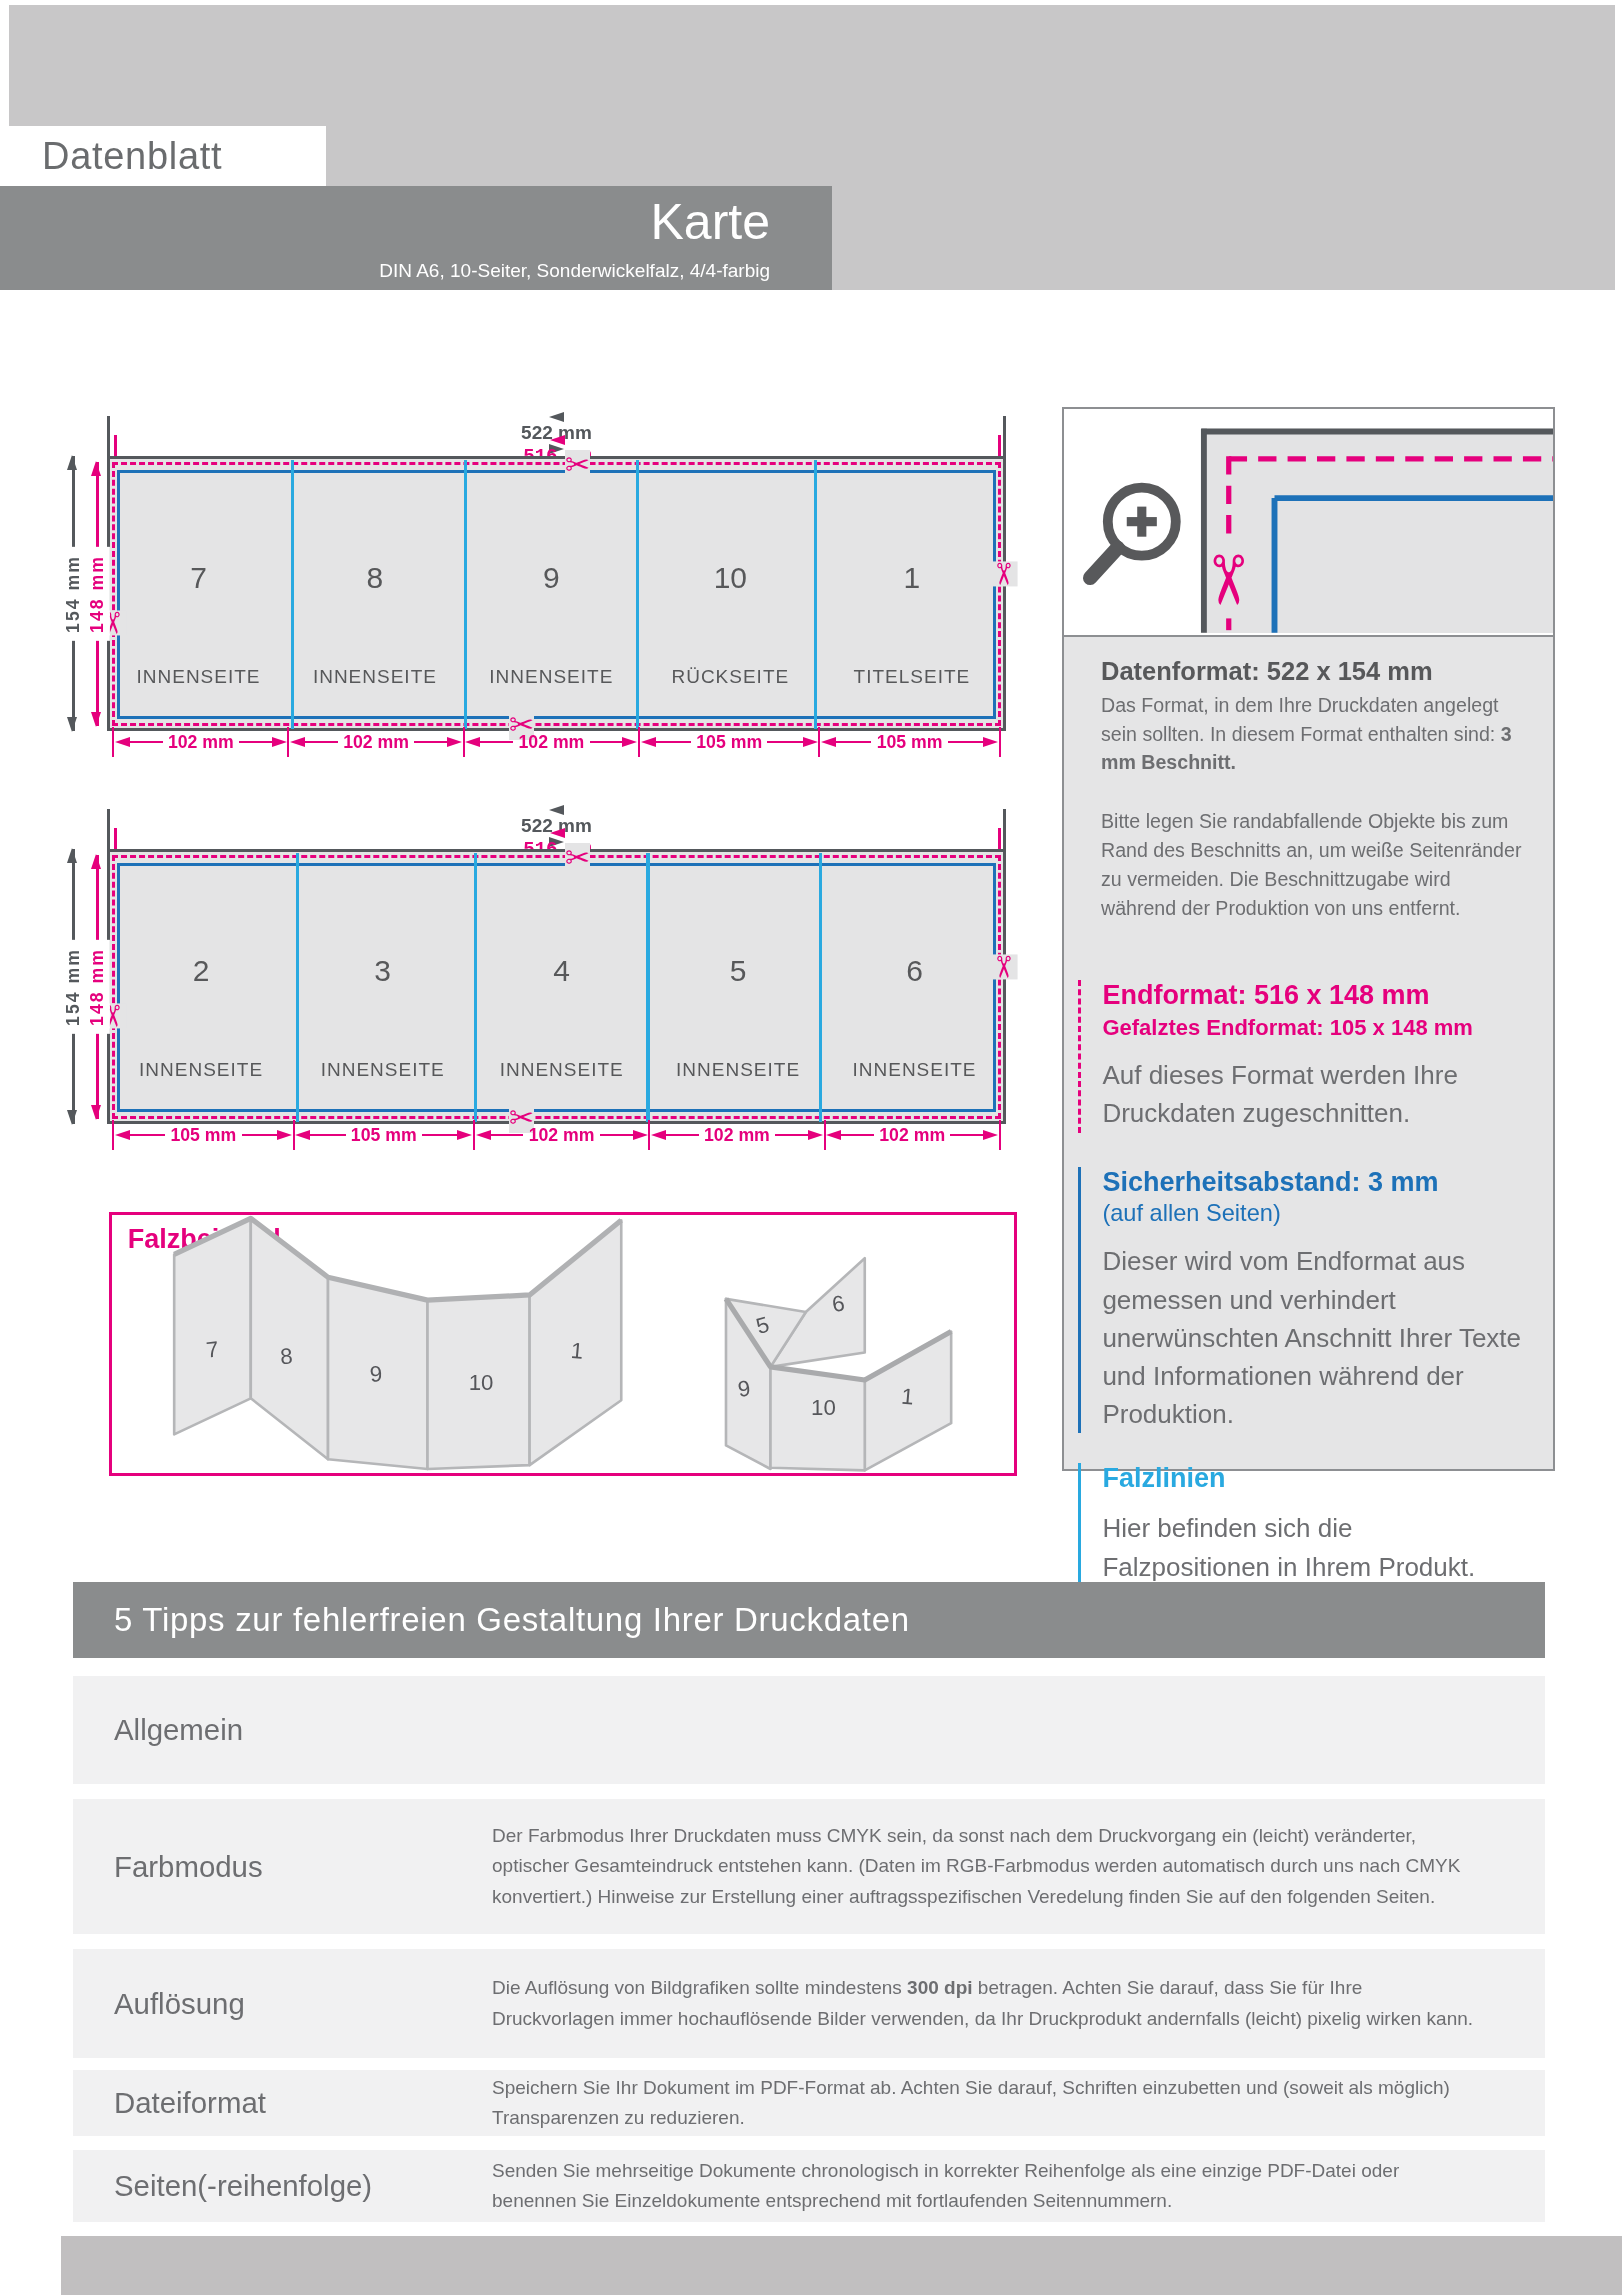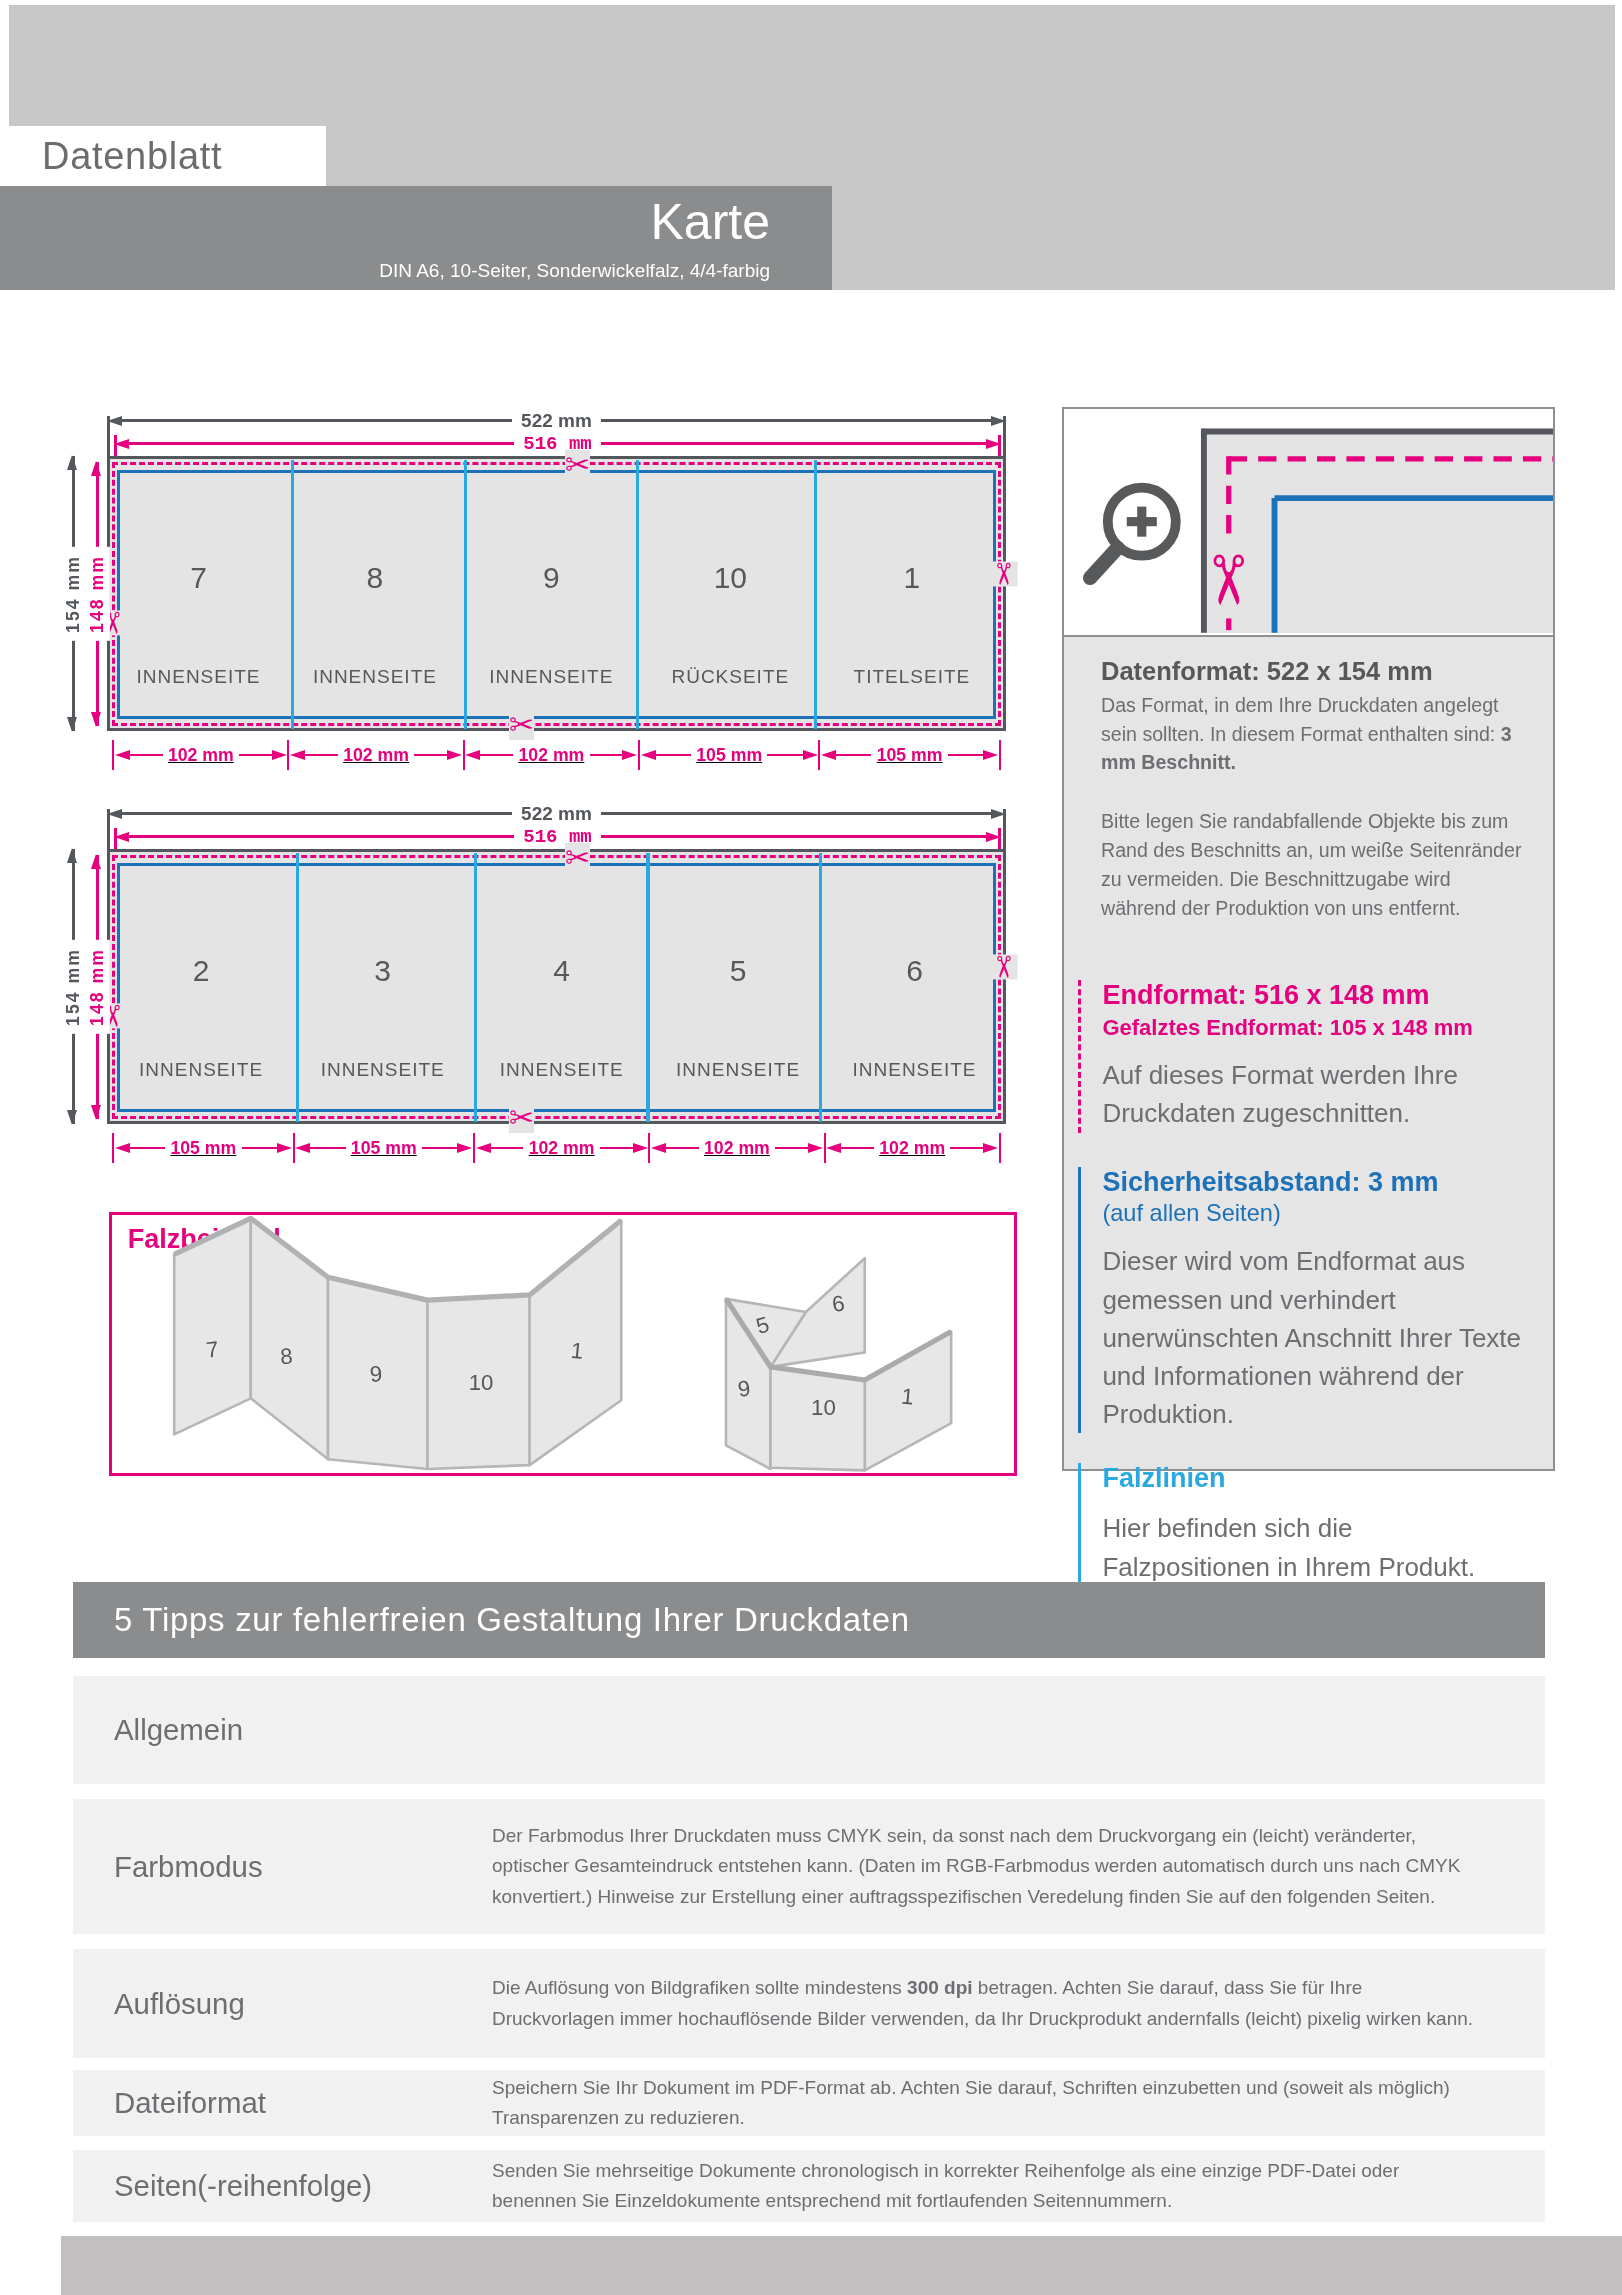--- a/index.html
+++ b/index.html
@@ -11,21 +11,21 @@
   .datenblatt-box{position:absolute;left:0;top:126px;width:326px;height:60px;background:#ffffff;
     display:flex;align-items:center;}
   .datenblatt-box span{padding-left:42px;font-size:38px;color:#6a6c6e;letter-spacing:0.7px;}
   .karte-band{position:absolute;left:0;top:186px;width:832px;height:104px;background:#8a8c8d;
     color:#fff;text-align:right;box-sizing:border-box;padding-right:62px;}
   .karte-title{font-size:50px;font-weight:400;line-height:1;margin-top:10.5px;}
   .karte-sub{font-size:19px;font-weight:400;margin-top:13.7px;}
 
   
   .diagram{position:absolute;left:107px;width:899px;height:380px;}
-  .dimrow{position:absolute;display:flex;align-items:center;height:17px;}
+  .dimrow{position:absolute;display:flex;align-items:center;height:17px;flex-direction:column;}
   .dimrow .ln{flex:1;height:2.6px;}
   .dimrow .dlab{padding:0 9.2px;font-size:19px;font-weight:600;white-space:nowrap;}
   .dim-gray .ln{background:#54585c;} .dim-gray .dlab{color:#54585c;}
   .dim-mag .ln{background:#e5007d;}  .dim-mag .dlab{color:#e5007d;font-family:Liberation Mono, monospace;}
   .arr{width:0;height:0;border-style:solid;}
   .arr-l{border-width:5.9px 15.7px 5.9px 0;border-color:transparent;} 
   .arr-r{border-width:5.9px 0 5.9px 15.7px;border-color:transparent;}
   .dim-gray .arr-l{border-right-color:#54585c;} .dim-gray .arr-r{border-left-color:#54585c;}
   .dim-mag .arr-l{border-right-color:#e5007d;} .dim-mag .arr-r{border-left-color:#e5007d;}
 
@@ -55,21 +55,21 @@
   .vdim.gray .bar{background:#54585c;} .vdim.mag .bar{background:#e5007d;}
   .varr{position:absolute;left:-4.6px;width:0;height:0;border-style:solid;}
   .varr-t{top:-1.3px;border-width:0 5.9px 15.7px 5.9px;border-color:transparent;}
   .varr-b{bottom:-1.3px;border-width:15.7px 5.9px 0 5.9px;border-color:transparent;}
   .vdim.gray .varr-t{border-bottom-color:#54585c;} .vdim.gray .varr-b{border-top-color:#54585c;}
   .vdim.mag .varr-t{border-bottom-color:#e5007d;} .vdim.mag .varr-b{border-top-color:#e5007d;}
   .vlab{position:absolute;top:50%;left:50%;transform:translate(-50%,-50%) rotate(-90deg);
     background:#fff;padding:2.6px 7.9px;font-size:17.7px;font-weight:600;letter-spacing:2px;white-space:nowrap;}
   .vdim.gray .vlab{color:#54585c;} .vdim.mag .vlab{color:#e5007d;}
 
-  .botdims{position:absolute;top:328px;left:5.2px;right:5.2px;height:30px;display:flex;text-decoration:underline;}
+  .botdims{position:absolute;top:315px;left:5.2px;right:5.2px;height:30px;display:flex;}
   .dim{flex:1 1 0;display:flex;align-items:center;border-left:2.6px solid #e5007d;}
   .dim:last-child{border-right:2.6px solid #e5007d;}
   .dim .ln{flex:1;height:2.6px;background:#e5007d;}
   .dim .dlab{padding:0 5.2px;font-size:17.7px;font-weight:600;color:#e5007d;white-space:nowrap;}
   .dim .arr-l{border-right-color:#e5007d;margin-left:0.7px;}
   .dim .arr-r{border-left-color:#e5007d;margin-right:0.7px;}
 
   .sc{position:absolute;color:#e5007d;font-size:30px;line-height:1;background:#e4e4e5;}
   .sc-v{transform:rotate(90deg);}
 

